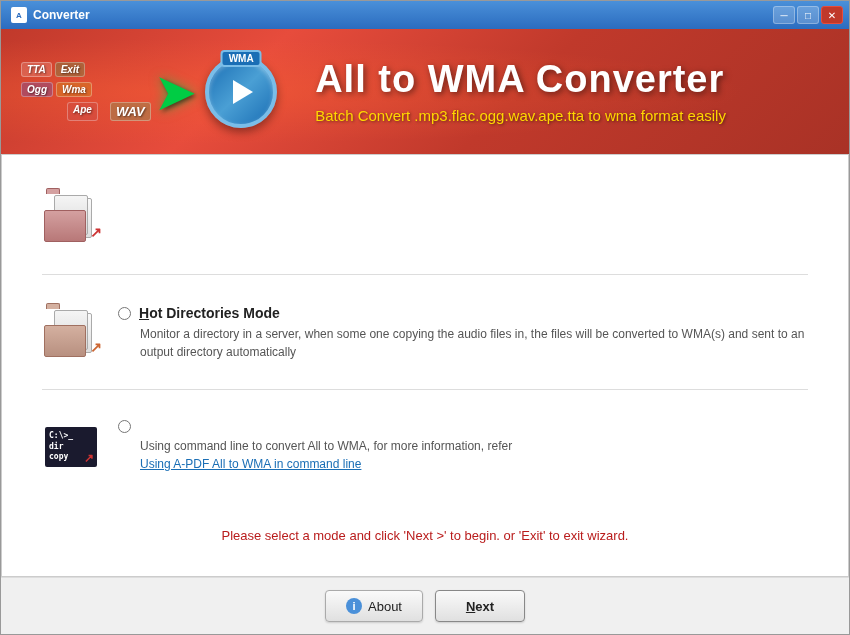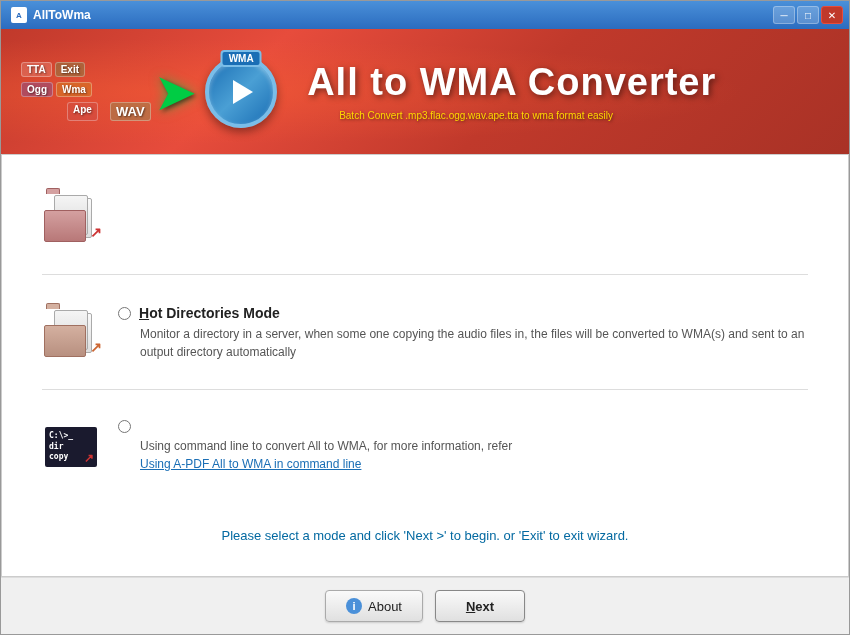--- a/index.html
+++ b/index.html
@@ -108,20 +108,21 @@
     }
     .format-tag {
       background: rgba(255,255,255,0.15);
       border: 1px solid rgba(255,255,255,0.3);
       border-radius: 3px;
       padding: 1px 5px;
       font-size: 10px;
       font-weight: bold;
       color: white;
       text-shadow: 1px 1px 2px rgba(0,0,0,0.5);
+      font-style: italic;
     }
     .arrow-icon {
       font-size: 52px;
       color: #00cc44;
       text-shadow: 2px 2px 4px rgba(0,0,0,0.5);
       margin: 0 8px;
       filter: drop-shadow(0 0 6px rgba(0,200,80,0.6));
     }
     .wma-disc {
       width: 72px;
@@ -151,38 +152,37 @@
       background: #1a6eb5;
       border: 2px solid #7abde8;
       border-radius: 4px;
       padding: 1px 6px;
       font-size: 10px;
       font-weight: bold;
       color: white;
     }
     .banner-text {
       flex: 1;
-      padding-left: 30px;
+      padding-left: 38px;
       position: relative;
       z-index: 1;
     }
     .banner-title {
       font-size: 38px;
       font-weight: bold;
       color: white;
       text-shadow: 2px 2px 6px rgba(0,0,0,0.5);
       line-height: 1.1;
       letter-spacing: 1px;
     }
     .banner-subtitle {
-      font-size: 10px;
+      font-size: 15px;
       color: #ffd700;
       text-shadow: 1px 1px 3px rgba(0,0,0,0.5);
       margin-top: 6px;
-      margin-left: 32px;
     }
 
     
     .content {
       flex: 1;
       background: white;
       border: 1px solid #ccc;
       margin: 0;
       padding: 25px 40px;
       display: flex;
@@ -326,21 +326,21 @@
       position: absolute;
       bottom: 2px;
       right: 3px;
       color: #cc3333;
       font-size: 12px;
     }
 
     
     .status-text {
       text-align: center;
-      color: #0369a1;
+      color: #b91c1c;
       font-size: 13px;
       padding: 12px 0 8px;
     }
 
     
     .footer {
       background: #f0f0f0;
       border-top: 1px solid #ddd;
       padding: 12px 20px;
       display: flex;
@@ -392,21 +392,21 @@
     }
   </style>
 </head>
 <body>
 
 <div class="window">
 
   <div class="title-bar">
     <div class="title-bar-left">
       <div class="title-icon">A</div>
-      <span>AllToWma</span>
+      <span>Converter</span>
     </div>
     <div class="title-controls">
       <div class="title-btn">─</div>
       <div class="title-btn">□</div>
       <div class="title-btn close">✕</div>
     </div>
   </div>
 
   <div class="header-banner">
     <div class="banner-left">

